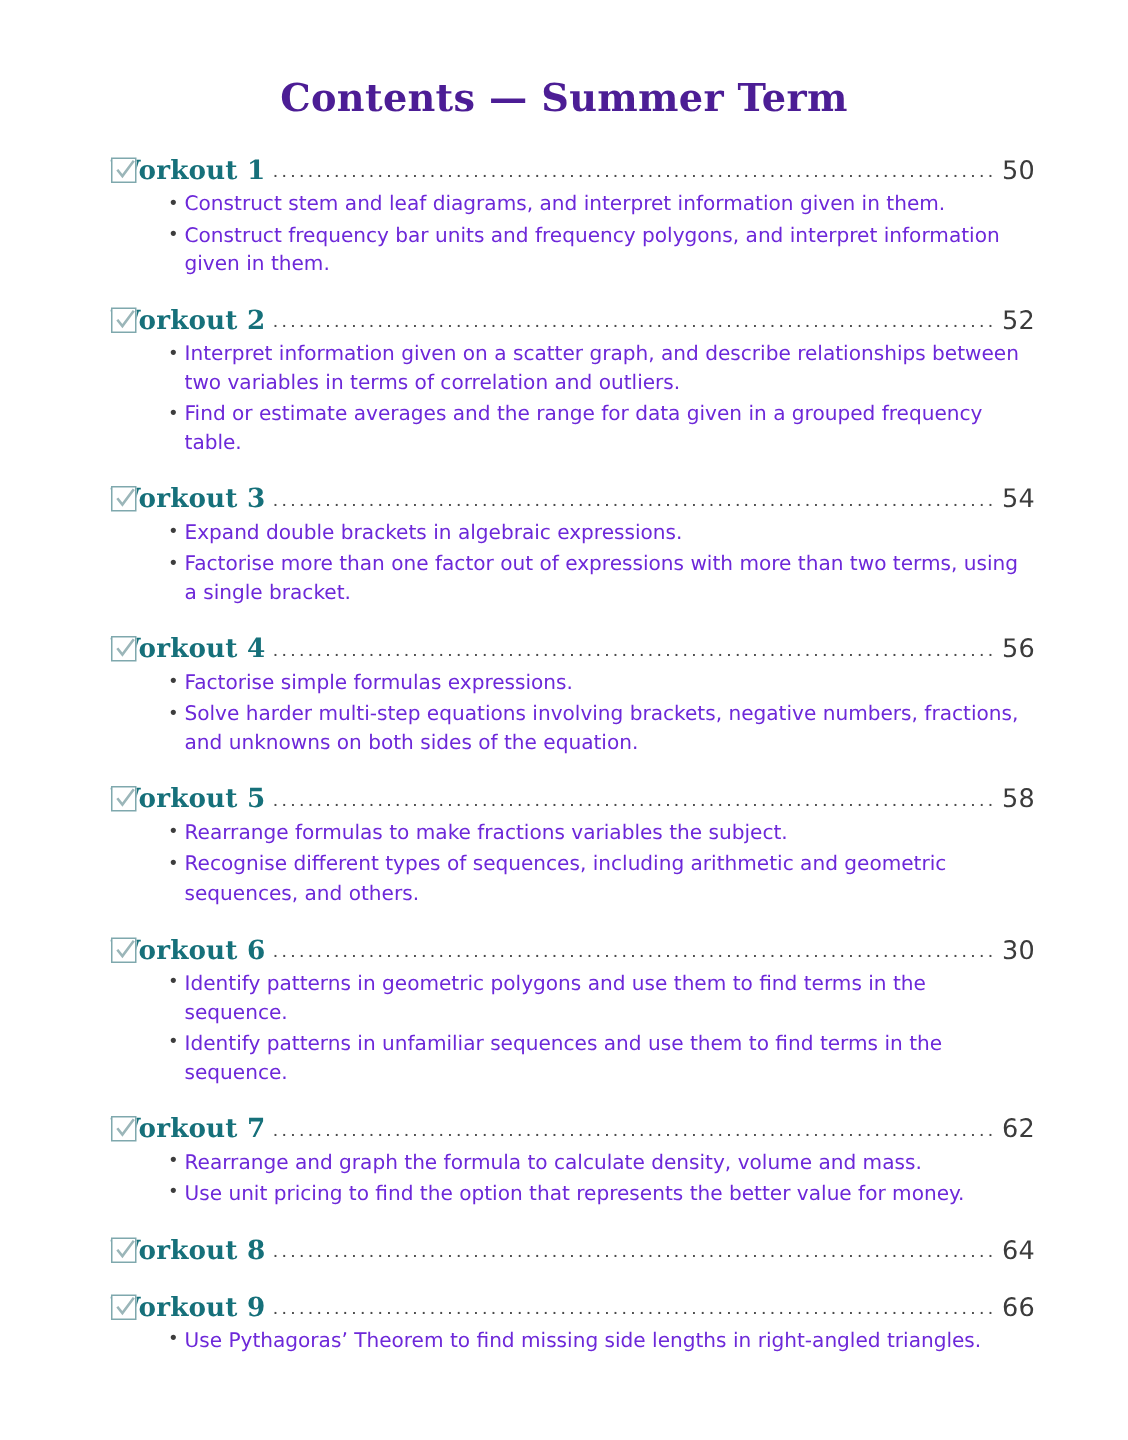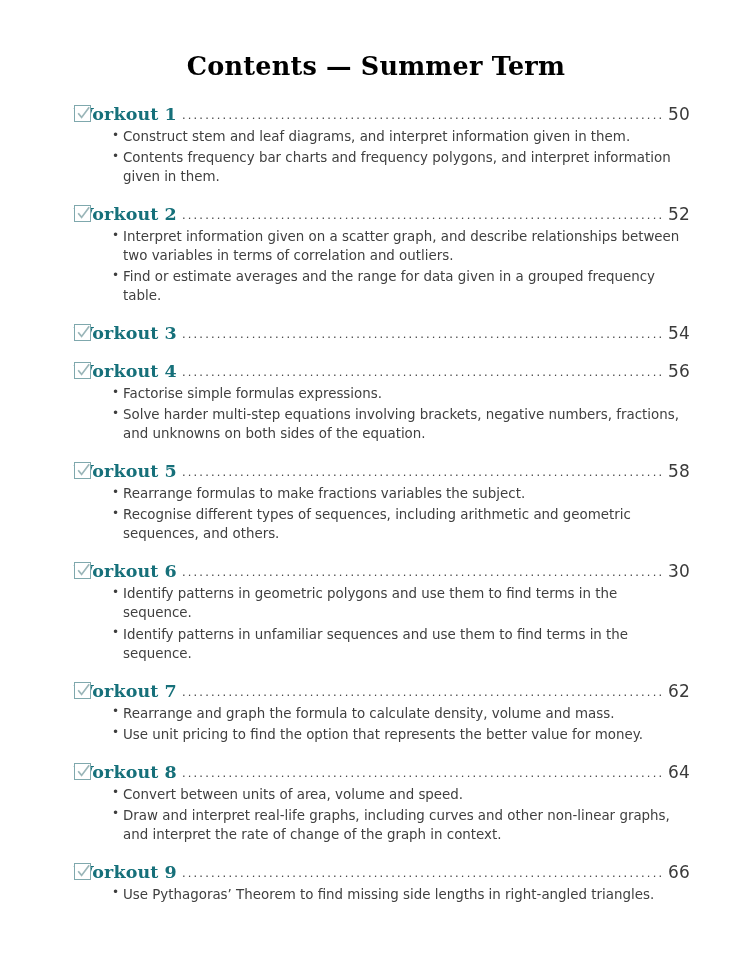--- a/index.html
+++ b/index.html
@@ -23,21 +23,21 @@
     padding: 0;
     overflow: hidden;
   }
 
   .title {
     text-align: center;
     font-family: "DejaVu Serif", "Liberation Serif", serif;
     font-weight: bold;
     font-size: 25.5px;
     letter-spacing: 0.2px;
-    color: #000000;
+    color: #4c1d95;
     margin: 0;
     padding-top: 52px;
     padding-bottom: 0;
     line-height: 1.1;
   }
 
   .toc {
     margin: 0;
     padding: 0 62px 0 74px;
     list-style: none;
@@ -110,21 +110,21 @@
   
   .bullets {
     list-style: none;
     margin: 3px 0 0 0;
     padding: 0 0 0 38px;
   }
   .bullets li {
     position: relative;
     font-size: 13.4px;
     line-height: 1.42;
-    color: #404040;
+    color: #6d28d9;
     padding-left: 11px;
     margin-top: 2px;
     font-family: "DejaVu Sans", "Liberation Sans", sans-serif;
   }
   .bullets li:first-child { margin-top: 0; }
   .bullets li::before {
     content: "\2022";
     position: absolute;
     left: 0;
     top: -0.5px;
@@ -146,21 +146,21 @@
             <path d="M2.2 7.2 L5.6 11.4 L13.2 1.2" fill="none" stroke="#9bb6b9" stroke-width="1.7" stroke-linecap="butt" stroke-linejoin="miter"></path>
           </svg>
         </span>
         <div class="entry-head">
           <span class="entry-title">Workout 1</span>
           <span class="leader">...............................................................................................................................................................</span>
           <span class="page-num">50</span>
         </div>
         <ul class="bullets">
           <li>Construct stem and leaf diagrams, and interpret information given in them.</li>
-          <li>Contents frequency bar charts and frequency polygons, and interpret information given in them.</li>
+          <li>Construct frequency bar units and frequency polygons, and interpret information given in them.</li>
         </ul>
       </li>
       <li class="entry">
         <span class="checkbox">
           <svg viewBox="0 0 15 15">
             <path d="M2.2 7.2 L5.6 11.4 L13.2 1.2" fill="none" stroke="#9bb6b9" stroke-width="1.7" stroke-linecap="butt" stroke-linejoin="miter"></path>
           </svg>
         </span>
         <div class="entry-head">
           <span class="entry-title">Workout 2</span>
@@ -176,20 +176,24 @@
         <span class="checkbox">
           <svg viewBox="0 0 15 15">
             <path d="M2.2 7.2 L5.6 11.4 L13.2 1.2" fill="none" stroke="#9bb6b9" stroke-width="1.7" stroke-linecap="butt" stroke-linejoin="miter"></path>
           </svg>
         </span>
         <div class="entry-head">
           <span class="entry-title">Workout 3</span>
           <span class="leader">...............................................................................................................................................................</span>
           <span class="page-num">54</span>
         </div>
+        <ul class="bullets">
+          <li>Expand double brackets in algebraic expressions.</li>
+          <li>Factorise more than one factor out of expressions with more than two terms, using a single bracket.</li>
+        </ul>
       </li>
       <li class="entry">
         <span class="checkbox">
           <svg viewBox="0 0 15 15">
             <path d="M2.2 7.2 L5.6 11.4 L13.2 1.2" fill="none" stroke="#9bb6b9" stroke-width="1.7" stroke-linecap="butt" stroke-linejoin="miter"></path>
           </svg>
         </span>
         <div class="entry-head">
           <span class="entry-title">Workout 4</span>
           <span class="leader">...............................................................................................................................................................</span>
@@ -252,24 +256,20 @@
         <span class="checkbox">
           <svg viewBox="0 0 15 15">
             <path d="M2.2 7.2 L5.6 11.4 L13.2 1.2" fill="none" stroke="#9bb6b9" stroke-width="1.7" stroke-linecap="butt" stroke-linejoin="miter"></path>
           </svg>
         </span>
         <div class="entry-head">
           <span class="entry-title">Workout 8</span>
           <span class="leader">...............................................................................................................................................................</span>
           <span class="page-num">64</span>
         </div>
-        <ul class="bullets">
-          <li>Convert between units of area, volume and speed.</li>
-          <li>Draw and interpret real-life graphs, including curves and other non-linear graphs, and interpret the rate of change of the graph in context.</li>
-        </ul>
       </li>
       <li class="entry">
         <span class="checkbox">
           <svg viewBox="0 0 15 15">
             <path d="M2.2 7.2 L5.6 11.4 L13.2 1.2" fill="none" stroke="#9bb6b9" stroke-width="1.7" stroke-linecap="butt" stroke-linejoin="miter"></path>
           </svg>
         </span>
         <div class="entry-head">
           <span class="entry-title">Workout 9</span>
           <span class="leader">...............................................................................................................................................................</span>

